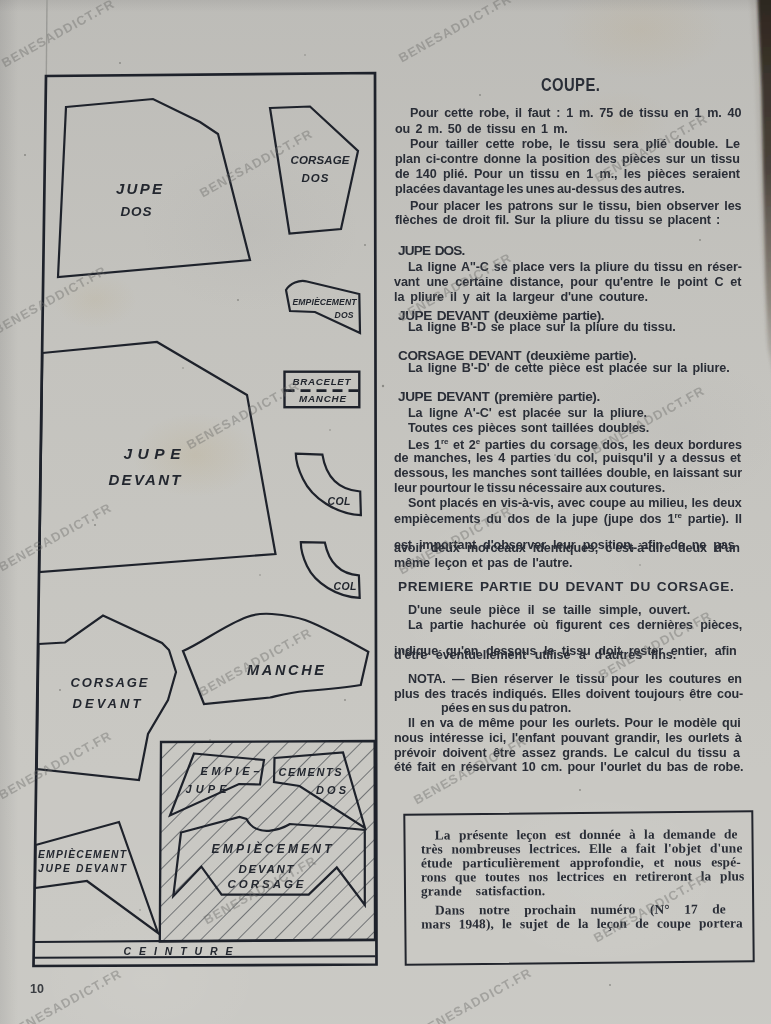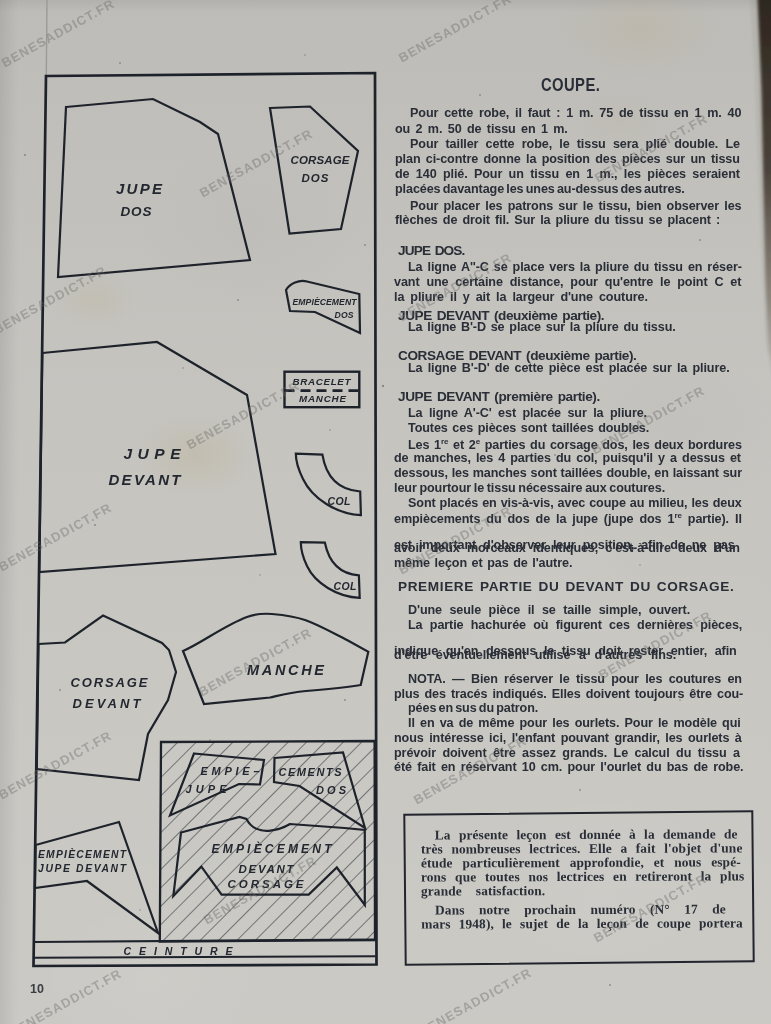--- a/index.html
+++ b/index.html
@@ -196,21 +196,21 @@
 <div class="tl hd" style="left:398px;top:579.1px;letter-spacing:0.62px;">PREMIERE PARTIE DU DEVANT DU CORSAGE.</div>
 
 <div class="tl" style="left:408px;top:602.6px;word-spacing:4.03px;">D'une seule pièce il se taille simple, ouvert.</div>
 
 <div class="tl" style="left:408px;top:617.6px;word-spacing:3.89px;">La partie hachurée où figurent ces dernières pièces,</div>
 <div class="tl" style="left:394px;top:632.6px;word-spacing:4.22px;margin-top:11px;">indique qu'en dessous le tissu doit rester entier, afin</div>
 <div class="tl" style="left:394px;top:647.6px;word-spacing:5.2px;">d'être éventuellement utilisé à d'autres fins.</div>
 
 <div class="tl" style="left:408px;top:671.6px;word-spacing:2.93px;">NOTA. — Bien réserver le tissu pour les coutures en</div>
 <div class="tl" style="left:394px;top:686.6px;word-spacing:1.6px;">plus des tracés indiqués. Elles doivent toujours être cou-</div>
-<div class="tl" style="left:372px;top:701.1px;word-spacing:-1.2px;padding-left:36px;">pées en sus du patron.</div>
+<div class="tl" style="left:405px;top:701.1px;word-spacing:-1.2px;padding-left:36px;">pées en sus du patron.</div>
 
 <div class="tl" style="left:408px;top:716.1px;word-spacing:1.78px;">Il en va de même pour les ourlets. Pour le modèle qui</div>
 <div class="tl" style="left:394px;top:731.1px;word-spacing:2.1px;">nous intéresse ici, l'enfant pouvant grandir, les ourlets à</div>
 <div class="tl" style="left:394px;top:745.6px;word-spacing:3.04px;">prévoir doivent être assez grands. Le calcul du tissu a</div>
 <div class="tl" style="left:394px;top:760.1px;word-spacing:1.87px;">été fait en réservant 10 cm. pour l'ourlet du bas de robe.</div>
 </div>
 
 <div id="notebox" style="position:absolute;left:404px;top:812px;width:346px;height:148px;border:2.3px solid #22252d;transform:rotate(-0.55deg);font-family:'Liberation Serif',serif;">
 <div id="nbi" style="position:absolute;left:0;top:0;width:346px;height:148px;transform:rotate(0.35deg);">
 <div class="tl" style="left:29px;top:12.6px;word-spacing:4.85px;">La présente leçon est donnée à la demande de</div>

